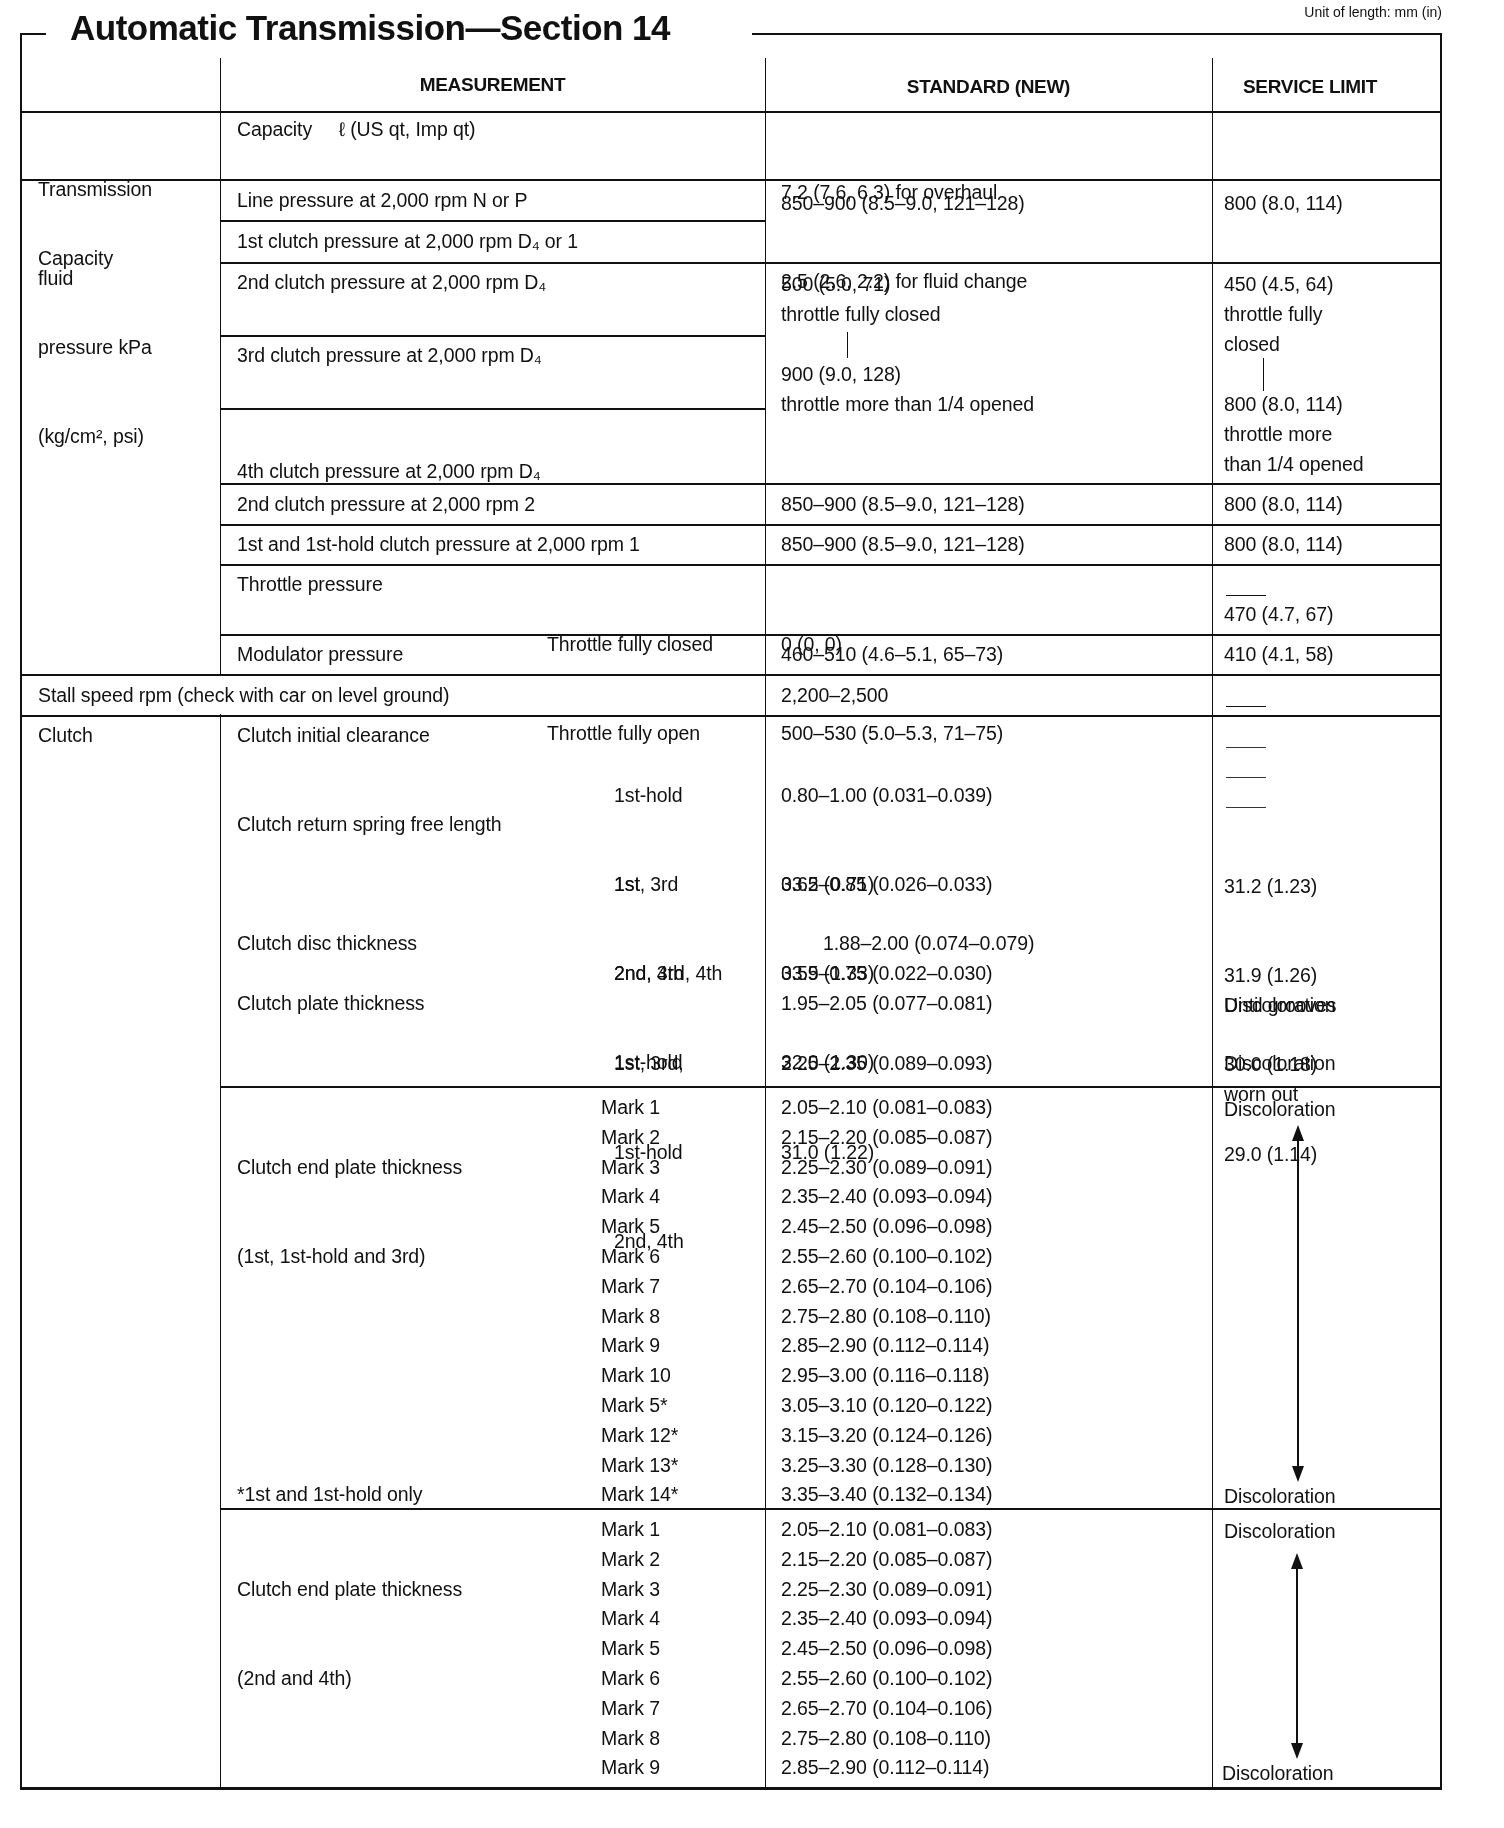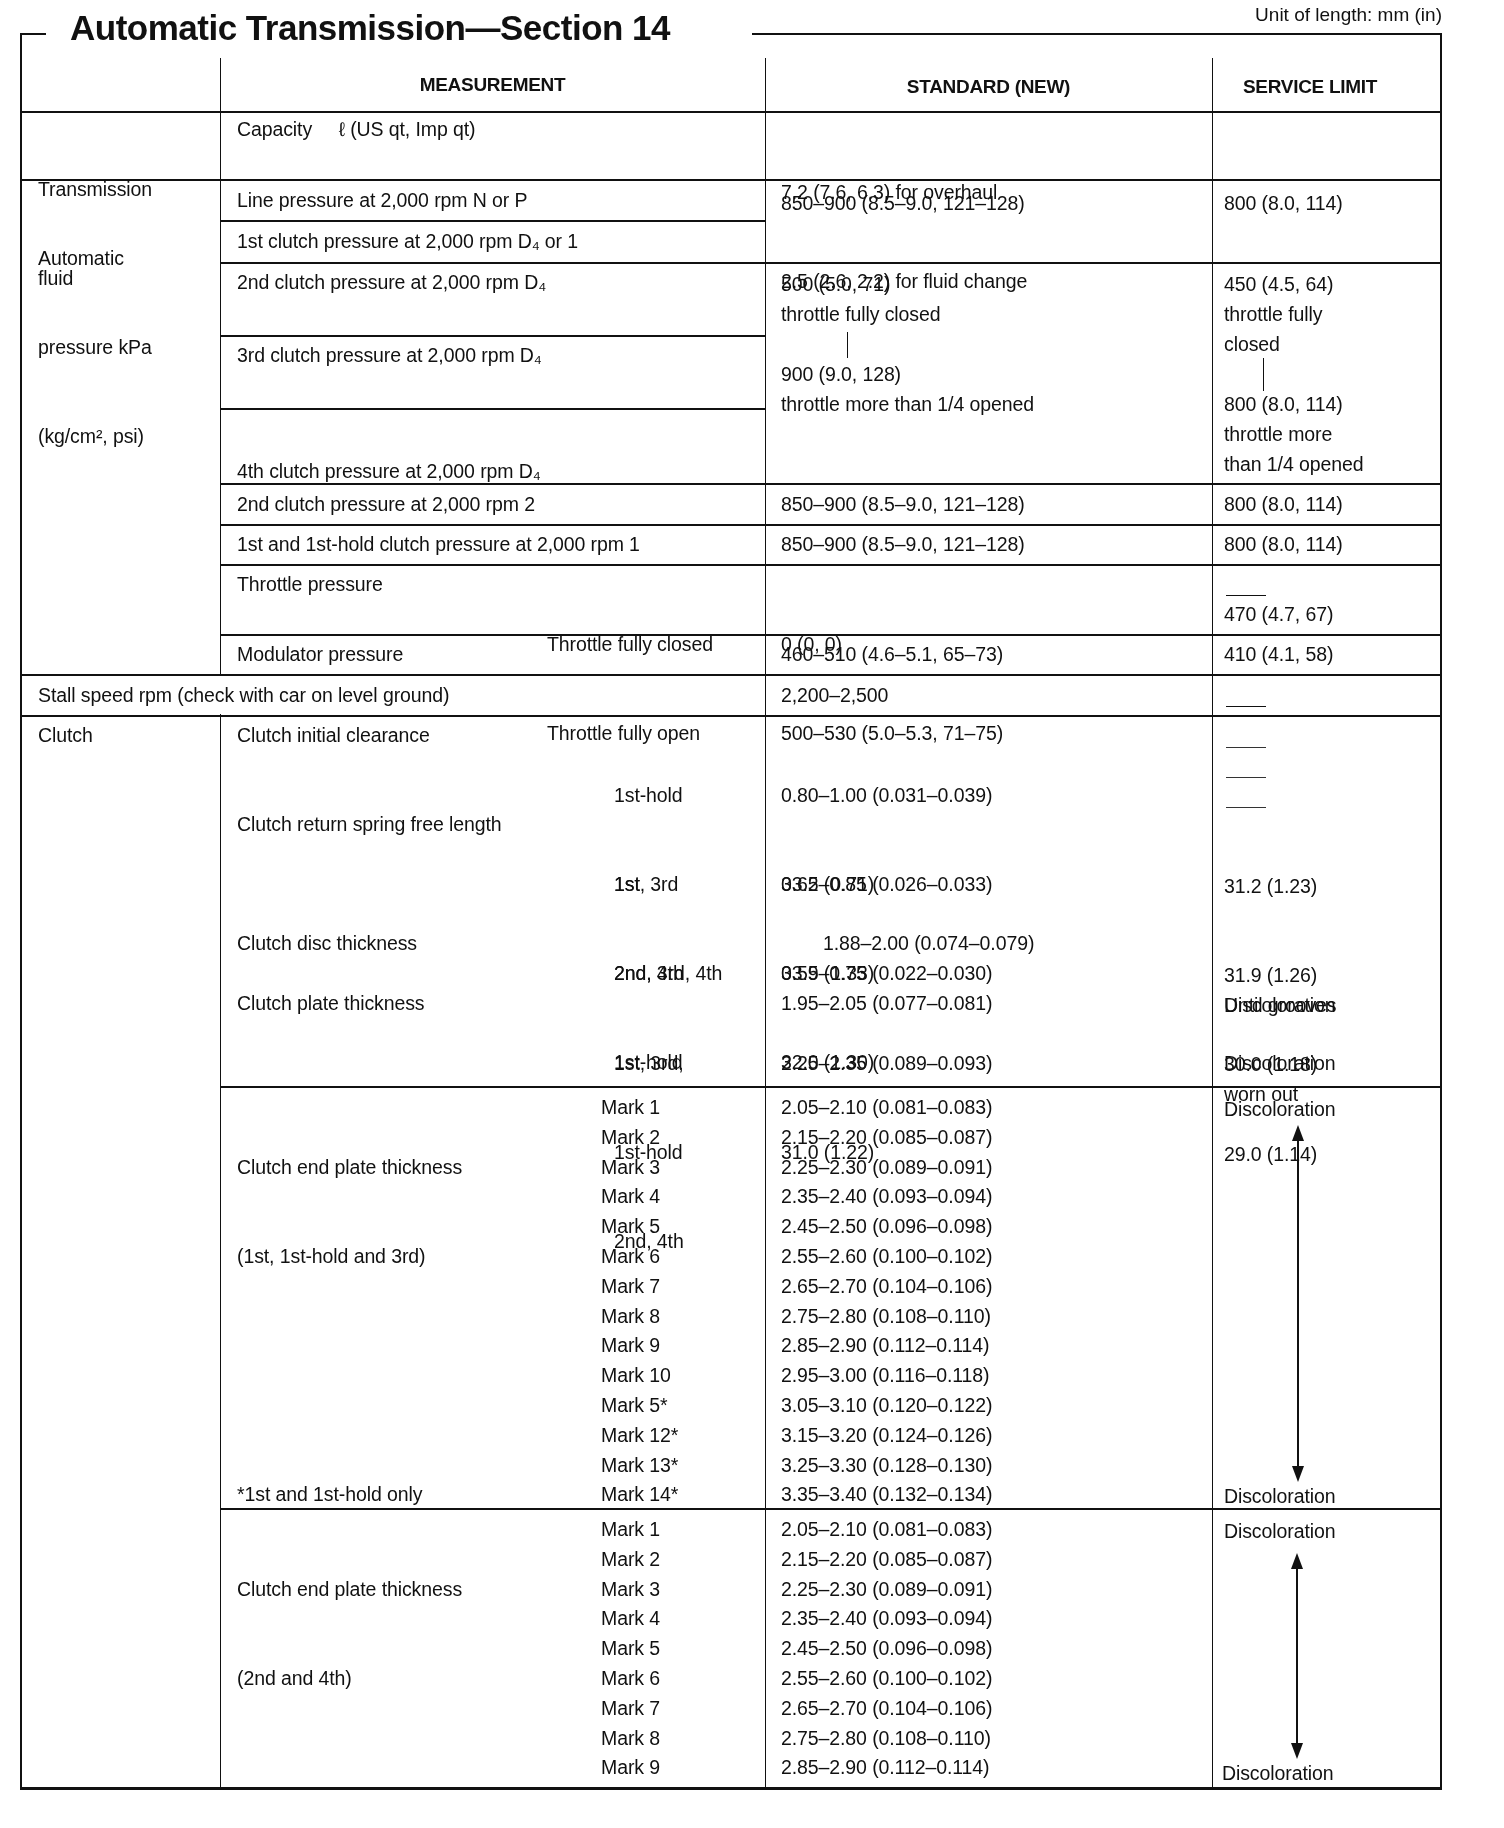--- a/index.html
+++ b/index.html
@@ -1,20 +1,20 @@
 <!DOCTYPE html>
 <html><head>
 <meta charset="utf-8">
 <style>
   html, body { margin:0; padding:0; background:#ffffff; }
   body { width:1504px; height:1828px; position:relative; overflow:hidden;
          font-family:"Liberation Sans", "DejaVu Sans", sans-serif; color:#111; }
   .abs { position:absolute; }
   .title { left:70px; top:8px; font-size:35px; font-weight:bold; letter-spacing:-0.5px; white-space:nowrap; }
-  .unit { right:62px; top:4px; font-size:19px; white-space:nowrap; }
+  .unit { right:62px; top:4px; font-size:14px; white-space:nowrap; }
   .tick { left:22px; top:33px; width:24px; height:0; border-top:2px solid #111; }
   .title-rule { left:752px; top:33px; width:690px; height:0; border-top:2px solid #111; }
   .frame { left:20px; top:33px; width:1422px; height:1757px; border-left:2px solid #111; border-right:2px solid #111; border-bottom:3px solid #111; box-sizing:border-box; }
   .hline { height:0; border-top:2px solid #111; }
   .vline { width:0; border-left:1.5px solid #111; }
   .th { font-size:19px; font-weight:bold; text-align:center; letter-spacing:-0.3px; white-space:nowrap; }
   .t { font-size:19.5px; line-height:29.8px; white-space:pre; letter-spacing:-0.1px; }
   .lines div { height:29.8px; }
   .dash { display:inline-block; width:40px; border-top:1.5px solid #111; vertical-align:middle; }
   .dash.thin { width:40px; border-top:1px solid #333; }
@@ -62,21 +62,21 @@
   <div>Transmission</div>
   <div>fluid</div>
 </div>
 <div class="abs t" style="left:237px; top:115px;">Capacity     ℓ (US qt, Imp qt)</div>
 <div class="abs t lines" style="left:781px; top:118px;">
   <div>7.2 (7.6, 6.3) for overhaul</div>
   <div>2.5 (2.6, 2.2) for fluid change</div>
 </div>
 
 <div class="abs t lines" style="left:38px; top:184px;">
-  <div>Automatic</div>
+  <div>Capacity</div>
   <div>pressure kPa</div>
   <div>(kg/cm², psi)</div>
 </div>
 
 <div class="abs t" style="left:237px; top:186px;">Line pressure at 2,000 rpm N or P</div>
 <div class="abs t" style="left:781px; top:189px;">850–900 (8.5–9.0, 121–128)</div>
 <div class="abs t" style="left:1224px; top:189px;">800 (8.0, 114)</div>
 
 <div class="abs t" style="left:237px; top:227px;">1st clutch pressure at 2,000 rpm D₄ or 1</div>
 <div class="abs t" style="left:237px; top:268px;">2nd clutch pressure at 2,000 rpm D₄</div>

